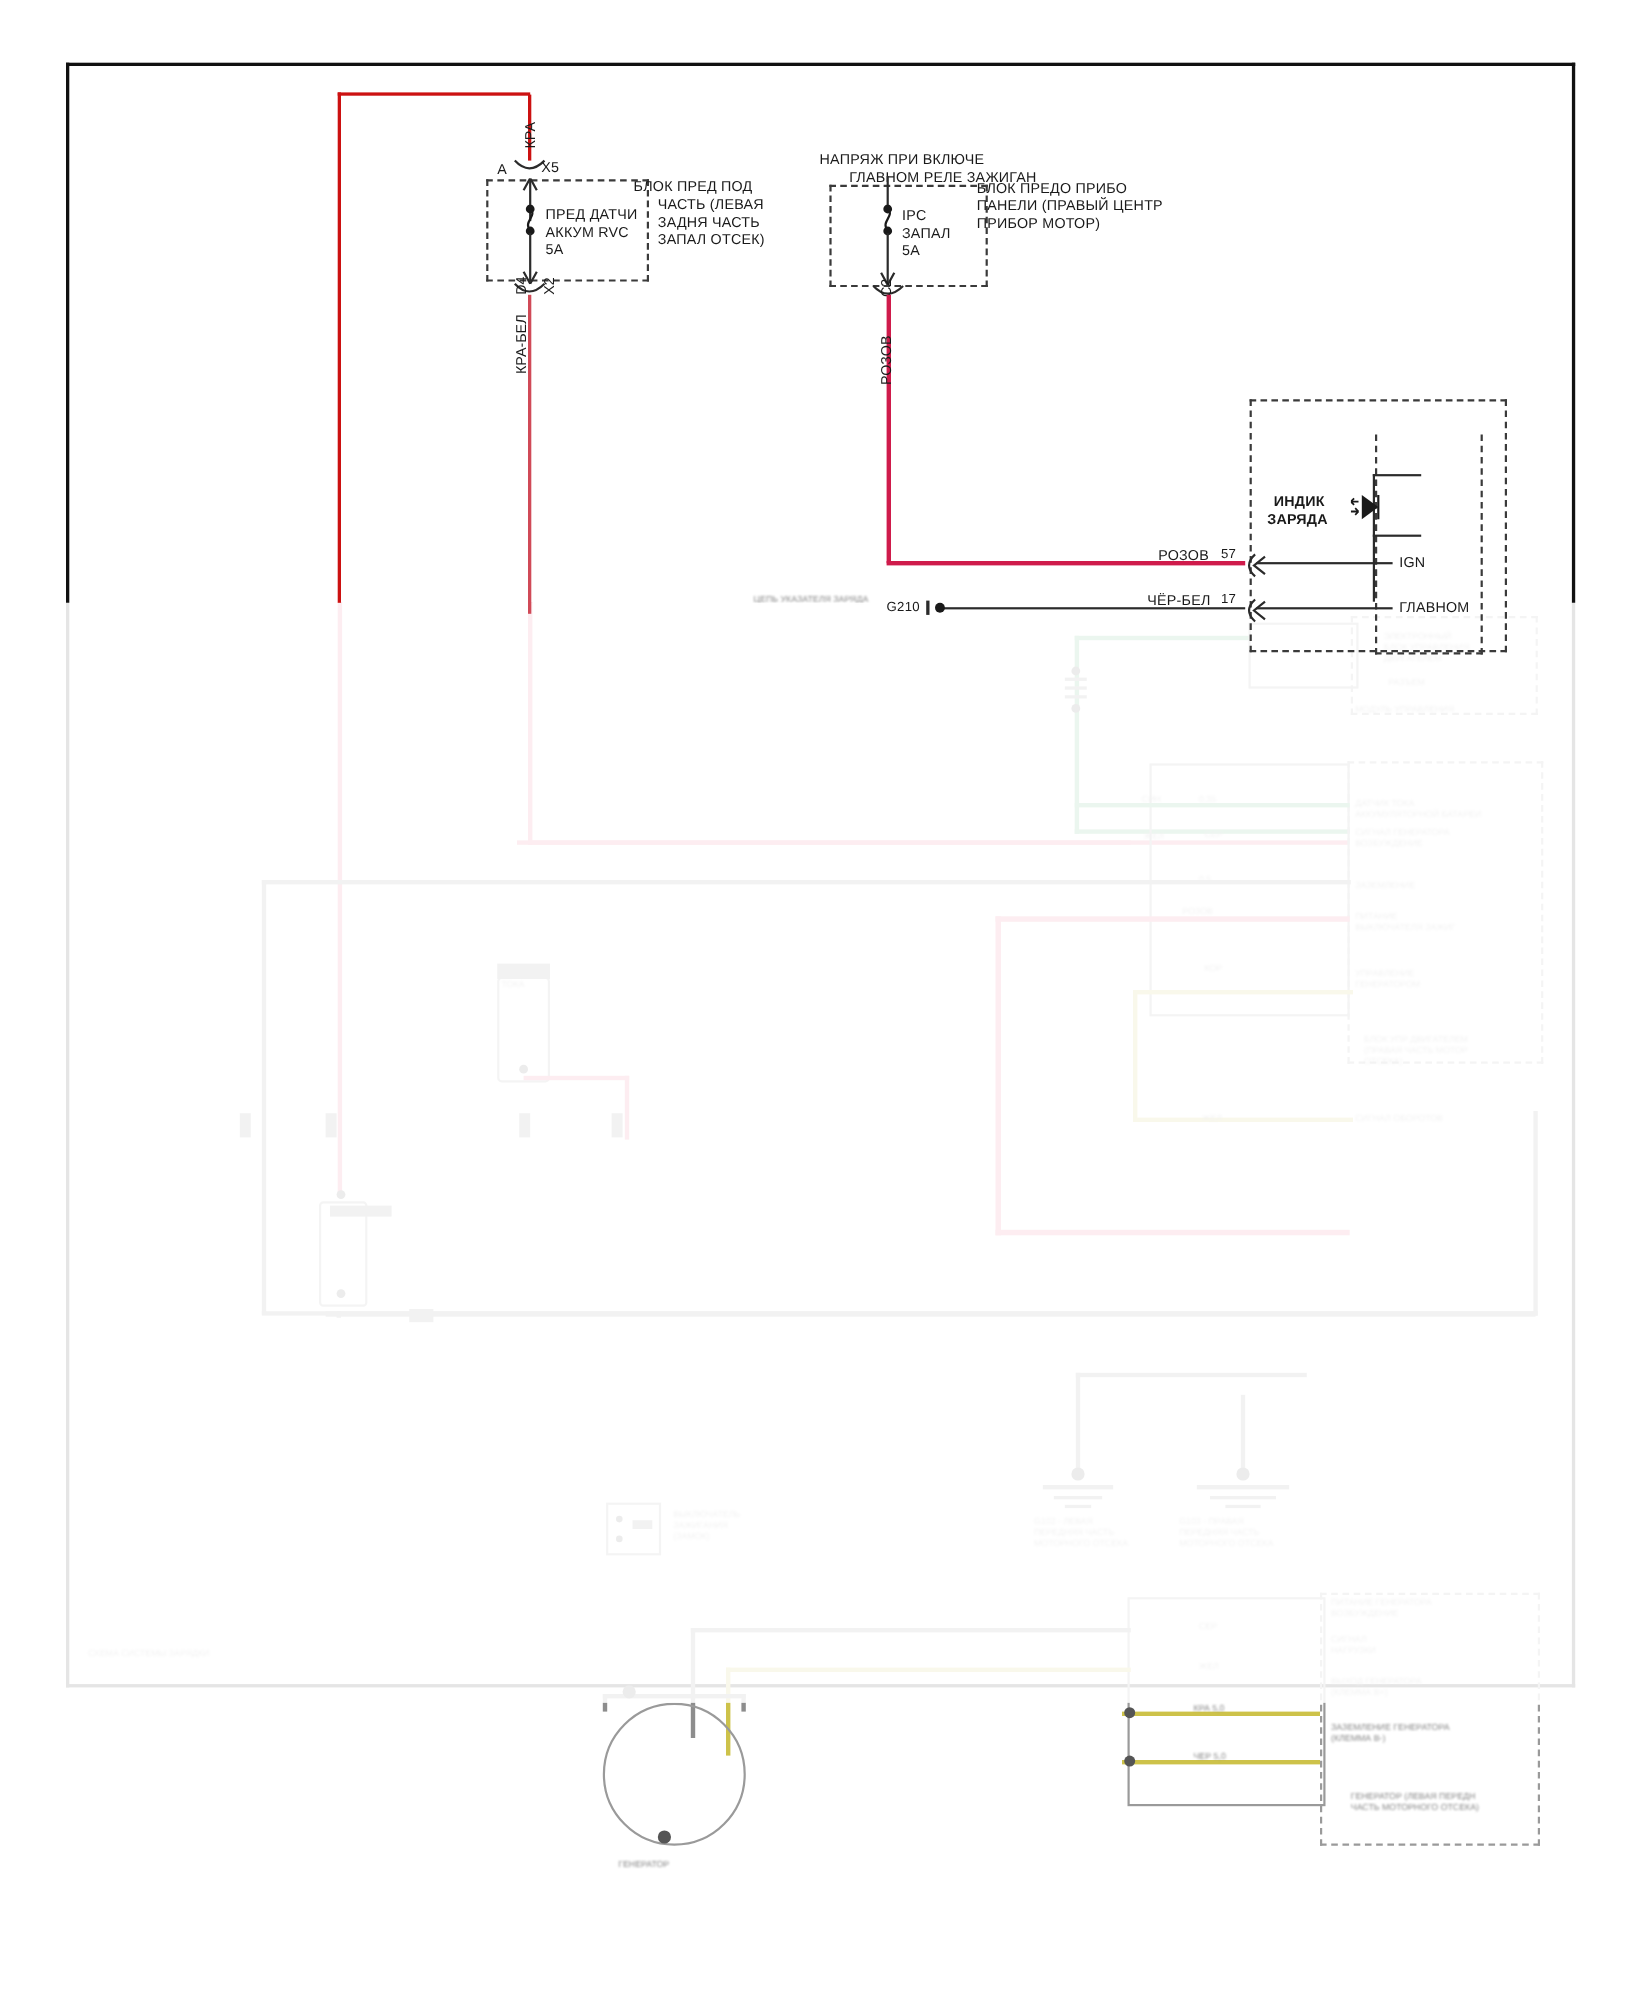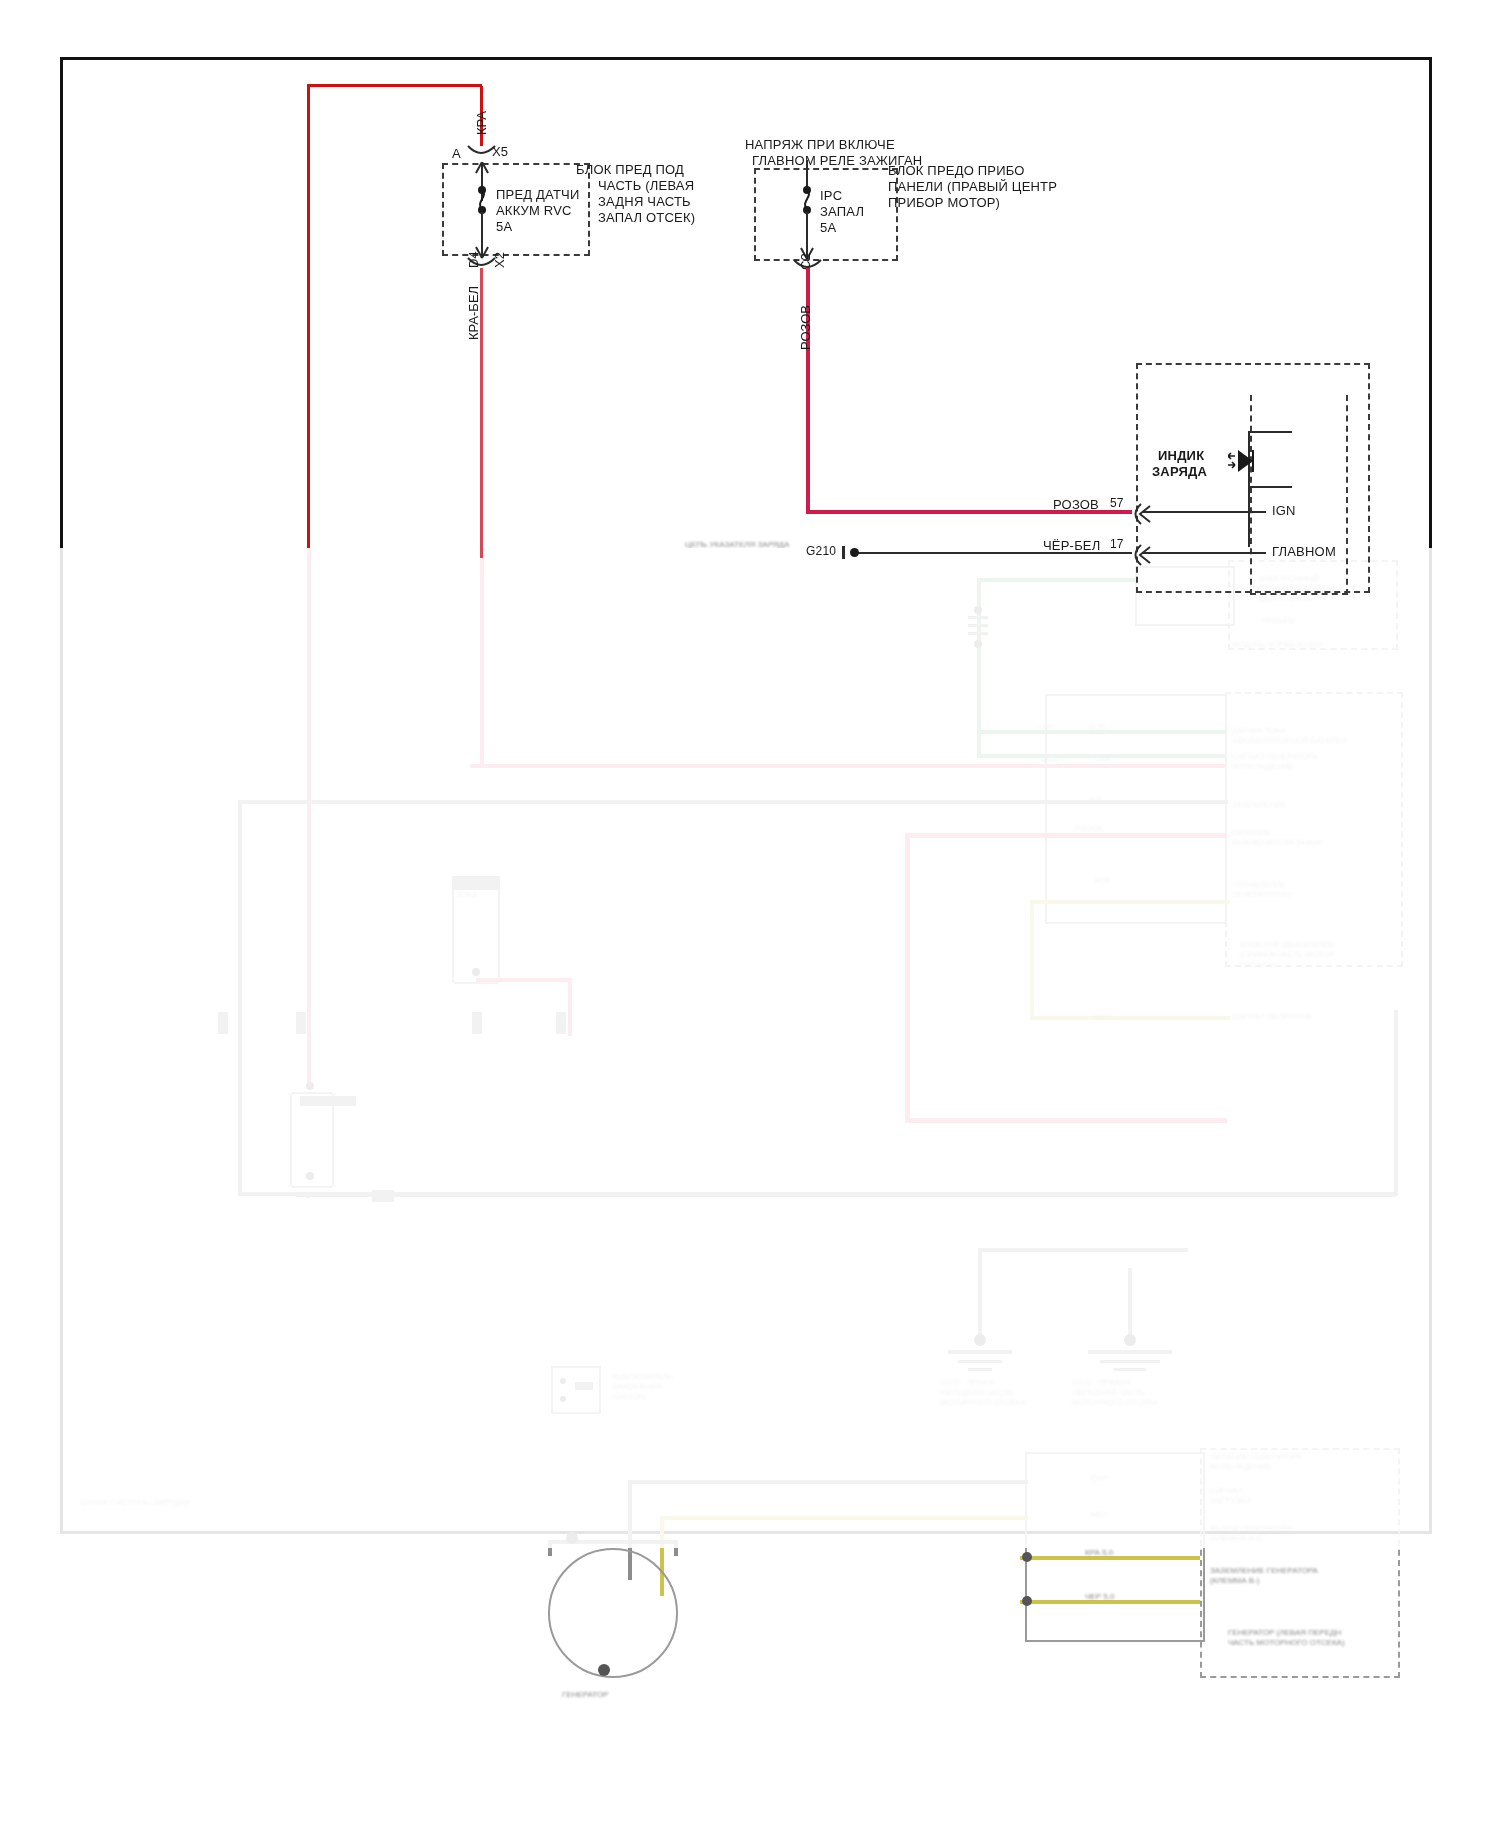--- a/index.html
+++ b/index.html
@@ -257,21 +257,21 @@
   <svg style="position:absolute;left:466px;top:256px;width:32px;height:16px;">
     <path d="M2,2 Q15,16 29,2" fill="none" stroke="#2b2b2b" stroke-width="2"></path>
   </svg>
   <div class="vlbl" style="left:466px;top:268px;">D4</div>
   <div class="vlbl" style="left:492px;top:268px;">X2</div>
 
   <div class="ln vline" style="left:480px;top:268px;width:3px;height:290px;background:#d04a57;"></div>
   <div class="vlbl" style="left:466px;top:340px;">КРА-БЕЛ</div>
 
   <div class="lbl" style="left:745px;top:137px;">НАПРЯЖ ПРИ ВКЛЮЧЕ</div>
-  <div class="lbl" style="left:752px;top:153px;">ГЛАВНОМ РЕЛЕ ЗАЖИГАН</div>
+  <div class="lbl" style="left:772px;top:153px;">ГЛАВНОМ РЕЛЕ ЗАЖИГАН</div>
 
   <div class="dash-box" style="left:754px;top:168px;width:144px;height:93px;"></div>
 
   <div class="ln vline wire-blk" style="left:806px;top:160px;width:2px;height:30px;"></div>
 
   <svg class="fuse-sym" style="left:800px;top:186px;">
     <circle cx="7" cy="4" r="4" fill="#1a1a1a"></circle>
     <path d="M7,4 C14,10 0,16 7,23" fill="none" stroke="#1a1a1a" stroke-width="2"></path>
     <circle cx="7" cy="24" r="4" fill="#1a1a1a"></circle>
   </svg>

